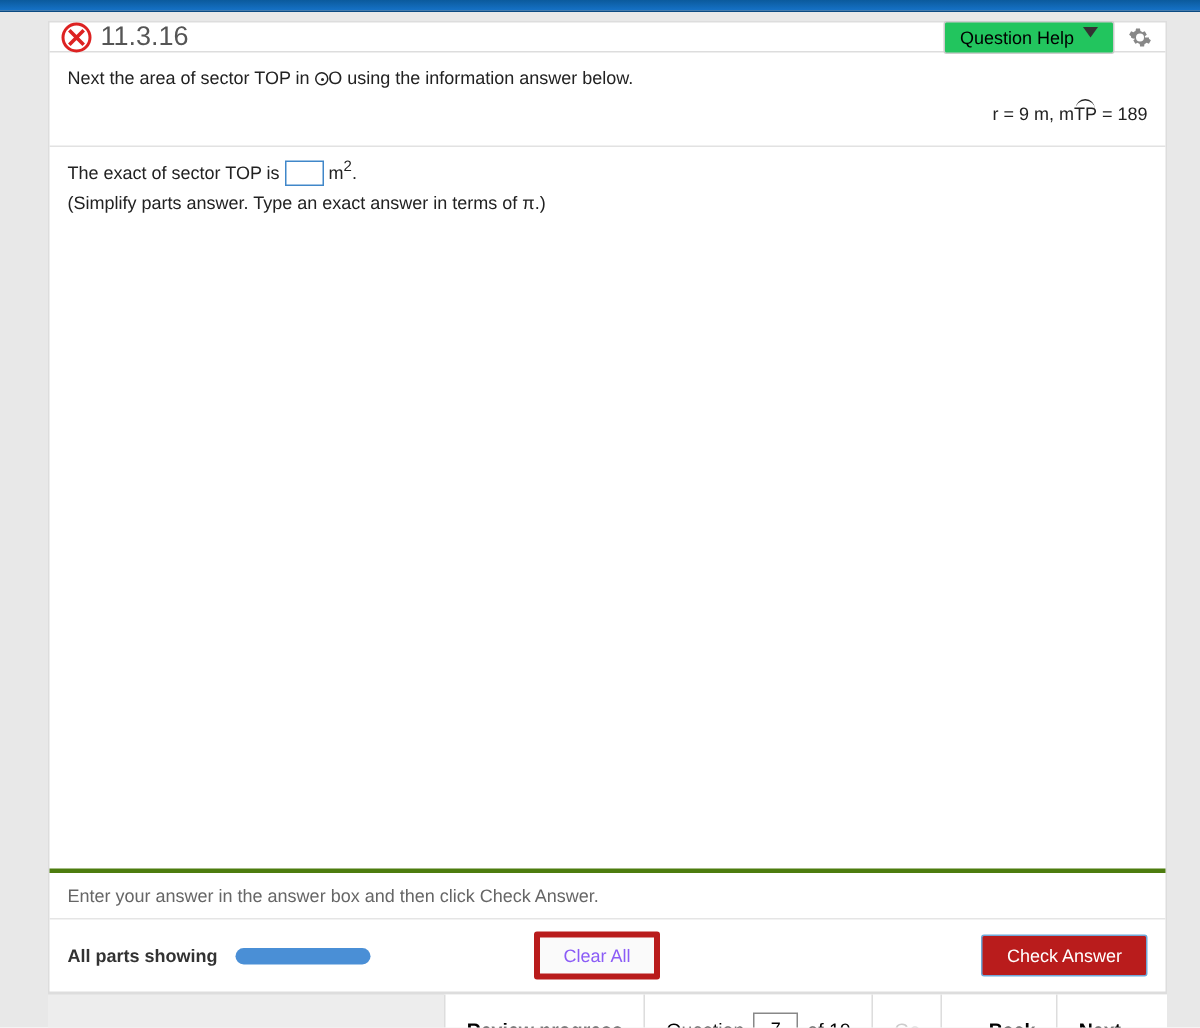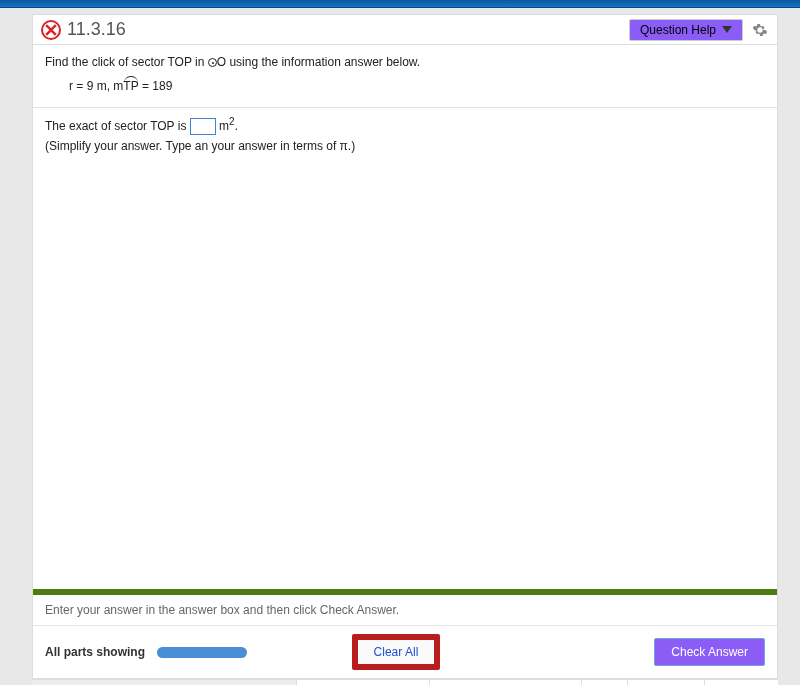--- a/index.html
+++ b/index.html
@@ -20,44 +20,44 @@
   .container {
     background: #fff;
     margin: 6px 22px 0 32px;
     border: 1px solid #ddd;
   }
   .header-row {
     display: flex;
     align-items: center;
     padding: 4px 8px;
     border-bottom: 1px solid #ddd;
-    height: 30px;
+    height: 20px;
   }
   .close-circle {
     width: 20px; height: 20px;
     border: 2px solid #d22;
     border-radius: 50%;
     display: flex;
     align-items: center;
     justify-content: center;
     margin-right: 6px;
   }
   .close-circle svg { width: 12px; height: 12px; }
   .qnum {
     font-size: 18px;
     color: #555;
   }
   .header-spacer { flex: 1; }
   .qhelp-btn {
     border: 1px solid #ccc;
-    background: #8b5cf6;
+    background: #22c55e;
     padding: 3px 10px;
     font-size: 12px;
     display: flex;
-    align-items: center;
+    align-items: flex-start;
     gap: 6px;
     cursor: pointer;
     border-radius: 2px;
   }
   .caret-down {
     width: 0; height: 0;
     border-left: 5px solid transparent;
     border-right: 5px solid transparent;
     border-top: 7px solid #333;
   }
@@ -68,21 +68,21 @@
     cursor: pointer;
     color: #777;
   }
   .problem-area {
     padding: 10px 12px;
     min-height: 544px;
     font-size: 12px;
     color: #222;
   }
   .line1 { margin-bottom: 10px; }
-  .line2 { margin: 0 0 14px 24px; }
+  .line2 { margin: 0 0 14px 24px; text-align: right; }
   .arc-wrap {
     position: relative;
     display: inline-block;
   }
   .arc-wrap::before {
     content: "";
     position: absolute;
     top: -3px;
     left: 1px;
     right: 1px;
@@ -118,21 +118,21 @@
     position: absolute;
     width: 2px; height: 2px;
     background: #222;
     border-radius: 50%;
     top: 3px; left: 3px;
   }
   .instruction-row {
     padding: 8px 12px;
     color: #666;
     font-size: 12px;
-    border-top: 6px solid #4d7c0f;
+    border-top: 3px solid #4d7c0f;
   }
   .footer1 {
     display: flex;
     align-items: center;
     padding: 8px 12px;
     border-top: 1px solid #e5e5e5;
     gap: 12px;
   }
   .parts-label {
     font-weight: bold;
@@ -140,30 +140,30 @@
     color: #333;
   }
   .progress-track {
     width: 90px;
     height: 11px;
     background: #4a8fd6;
     border-radius: 6px;
   }
   .footer1-spacer { flex: 1; }
   .btn {
-    border: 6px solid #b91c1c;
+    border: 4px solid #b91c1c;
     background: #fafafa;
     padding: 5px 16px;
     font-size: 12px;
     cursor: pointer;
     border-radius: 2px;
-    color: #1d4ed8;
+    color: #8b5cf6;
   }
   .btn-primary {
-    background: #8b5cf6;
+    background: #b91c1c;
     border: 1px solid #6fa8d8;
     color: #fff;
     padding: 6px 16px;
   }
   .nav-row {
     display: flex;
     align-items: stretch;
     justify-content: flex-end;
     background: #ededed;
     border-top: 1px solid #ddd;
@@ -212,30 +212,30 @@
     </button>
     <div class="gear">
       <svg width="16" height="16" viewBox="0 0 24 24">
           <path fill="#888" d="M12 8a4 4 0 100 8 4 4 0 000-8zm9 4a7 7 0 01-.1 1.2l2 1.6-2 3.4-2.4-1a7 7 0 01-2 1.2l-.4 2.6h-4l-.4-2.6a7 7 0 01-2-1.2l-2.4 1-2-3.4 2-1.6A7 7 0 013 12a7 7 0 01.1-1.2l-2-1.6 2-3.4 2.4 1a7 7 0 012-1.2L8 3h4l.4 2.6a7 7 0 012 1.2l2.4-1 2 3.4-2 1.6c.1.4.2.8.2 1.2z"></path>
         </svg>
     </div>
   </div>
 
   <div class="problem-area">
     <div class="line1">
-      <span>Find the click of sector TOP in </span><span class="circle-glyph"></span><span>O using the information answer below.</span>
+      <span>Next the area of sector TOP in </span><span class="circle-glyph"></span><span>O using the information answer below.</span>
     </div>
     <div class="line2">
       <span>r = 9 m, m</span><span class="arc-wrap"><span>TP</span></span><span> = 189</span>
     </div>
     <hr class="hr">
     <div class="answer-line">
       <span>The exact of sector TOP is </span><input class="answer-input" style=""><span> m</span><sup>2</sup><span>.</span>
     </div>
-    <div class="hint-line">(Simplify your answer. Type an your answer in terms of π.)</div>
+    <div class="hint-line">(Simplify parts answer. Type an exact answer in terms of π.)</div>
   </div>
 
   <div class="instruction-row">Enter your answer in the answer box and then click Check Answer.</div>
 
   <div class="footer1">
     <span class="parts-label">All parts showing</span>
     <div class="progress-track"></div>
     <div class="footer1-spacer"></div>
     <button class="btn">Clear All</button>
     <div style="width:190px"></div>

